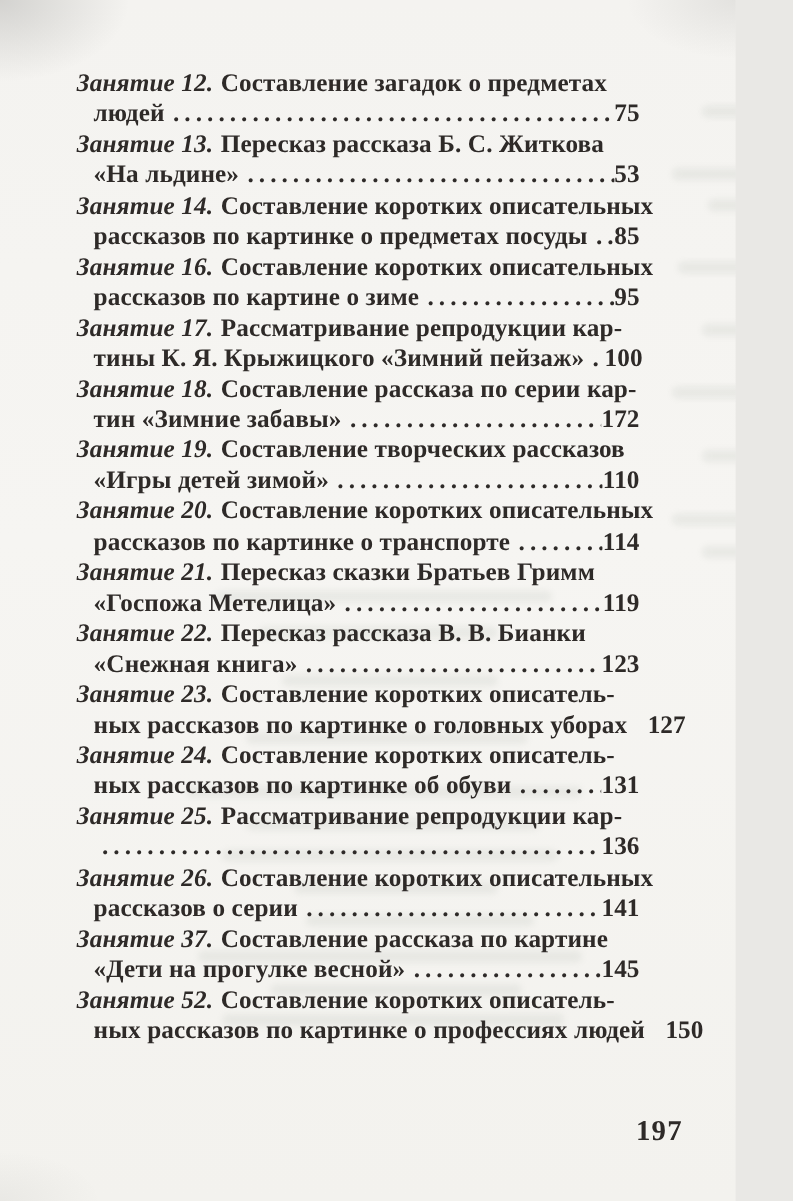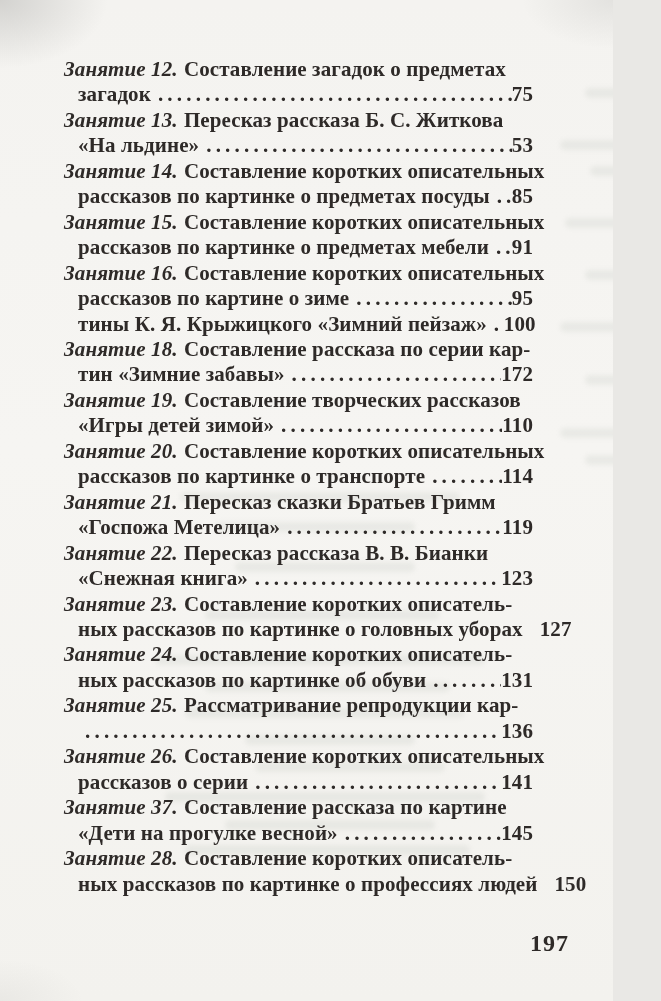--- a/index.html
+++ b/index.html
@@ -92,21 +92,21 @@
     <div class="ghost" style="left:255px; top:762px; width:190px;"></div>
     <div class="ghost" style="left:165px; top:792px; width:320px;"></div>
     <div class="ghost" style="left:225px; top:820px; width:210px;"></div>
     <div class="ghost" style="left:185px; top:845px; width:285px;"></div>
   </div>
 
   <div class="toc" id="toc">
       <div class="entry">
         <div class="line first"><span class="label">Занятие 12.</span><span class="t">Составление загадок о предметах</span></div>
         <div class="line cont">
-          <span class="t">загадок</span>
+          <span class="t">людей</span>
           <span class="leader"></span>
           <span class="num">75</span>
         </div>
       </div>
       <div class="entry">
         <div class="line first"><span class="label">Занятие 13.</span><span class="t">Пересказ рассказа Б. С. Житкова</span></div>
         <div class="line cont">
           <span class="t">«На льдине»</span>
           <span class="leader"></span>
           <span class="num">53</span>
@@ -114,36 +114,29 @@
       </div>
       <div class="entry">
         <div class="line first"><span class="label">Занятие 14.</span><span class="t">Составление коротких описательных</span></div>
         <div class="line cont">
           <span class="t">рассказов по картинке о предметах посуды</span>
           <span class="leader"></span>
           <span class="num">85</span>
         </div>
       </div>
       <div class="entry">
-        <div class="line first"><span class="label">Занятие 15.</span><span class="t">Составление коротких описательных</span></div>
-        <div class="line cont">
-          <span class="t">рассказов по картинке о предметах мебели</span>
-          <span class="leader"></span>
-          <span class="num">91</span>
-        </div>
-      </div>
-      <div class="entry">
         <div class="line first"><span class="label">Занятие 16.</span><span class="t">Составление коротких описательных</span></div>
         <div class="line cont">
           <span class="t">рассказов по картине о зиме</span>
           <span class="leader"></span>
           <span class="num">95</span>
         </div>
       </div>
       <div class="entry">
+        <div class="line first"><span class="label">Занятие 17.</span><span class="t">Рассматривание репродукции кар-</span></div>
         <div class="line cont">
           <span class="t">тины К. Я. Крыжицкого «Зимний пейзаж»</span>
           <span class="leader"></span>
           <span class="num">100</span>
         </div>
       </div>
       <div class="entry">
         <div class="line first"><span class="label">Занятие 18.</span><span class="t">Составление рассказа по серии кар-</span></div>
         <div class="line cont">
           <span class="t">тин «Зимние забавы»</span>
@@ -216,21 +209,21 @@
       </div>
       <div class="entry">
         <div class="line first"><span class="label">Занятие 37.</span><span class="t">Составление рассказа по картине</span></div>
         <div class="line cont">
           <span class="t">«Дети на прогулке весной»</span>
           <span class="leader"></span>
           <span class="num">145</span>
         </div>
       </div>
       <div class="entry">
-        <div class="line first"><span class="label">Занятие 28.</span><span class="t">Составление коротких описатель-</span></div>
+        <div class="line first"><span class="label">Занятие 52.</span><span class="t">Составление коротких описатель-</span></div>
         <div class="line cont no-dots">
           <span class="t">ных рассказов по картинке о профессиях людей</span>
           <span class="leader"></span>
           <span class="num">150</span>
         </div>
       </div>
     </div>
 
   <div class="folio">197</div>
 

